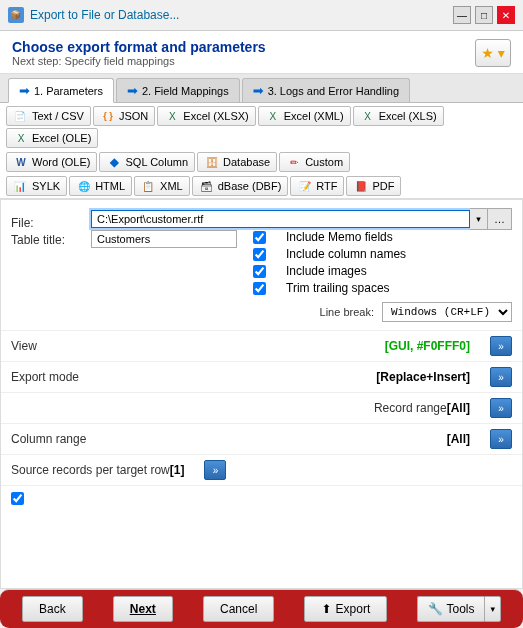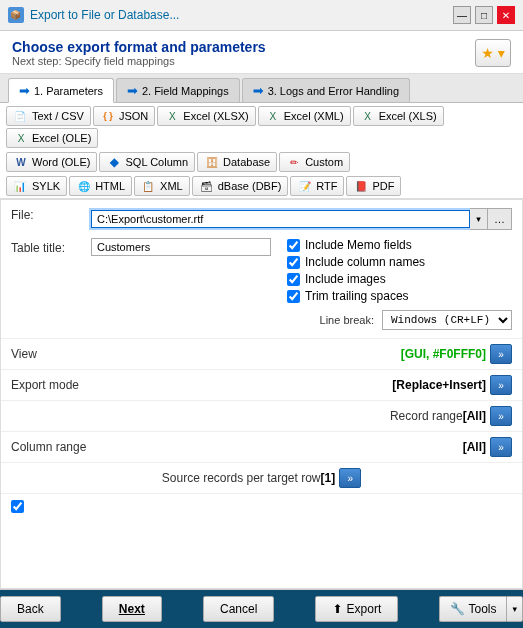--- a/index.html
+++ b/index.html
@@ -106,22 +106,22 @@
       font-size: 11px;
       border-radius: 2px;
     }
     .toolbar-btn-icon {
       width: 16px; height: 14px;
       display: flex; align-items: center; justify-content: center;
       font-size: 10px;
     }
     .form-row {
       display: flex;
-      align-items: flex-start;
-      margin-bottom: 8px;
+      align-items: flex-end;
+      margin-bottom: 0;
     }
     .form-label {
       width: 80px;
       font-size: 12px;
       color: #333;
       font-weight: 500;
     }
     .file-input-group {
       display: flex;
       flex: 1;
@@ -151,26 +151,26 @@
       border-left: none;
       background: #e8e8e8;
       cursor: pointer;
       font-size: 11px;
       display: flex; align-items: center; justify-content: center;
     }
     .table-title-input {
       padding: 2px 5px;
       border: 1px solid #aaa;
       font-size: 11px;
-      width: 180px;
+      width: 146px;
     }
     .checkbox-row {
       display: flex;
       align-items: center;
-      gap: 5px;
+      gap: 20px;
       margin-bottom: 3px;
       font-size: 12px;
     }
     .checkbox-row input[type=checkbox] {
       width: 13px; height: 13px;
     }
     .linebreak-label {
       font-size: 11px;
       color: #333;
       margin-right: 8px;
@@ -190,44 +190,45 @@
       border-bottom: 1px solid #eee;
     }
     .param-row:last-child { border-bottom: none; }
     .param-label {
       font-size: 12px;
       color: #333;
     }
     .param-value-group {
       display: flex;
       align-items: center;
-      gap: 4px;
+      gap: 20px;
     }
     .param-value {
       font-size: 12px;
       font-weight: bold;
       color: #000;
     }
     .param-arrow-btn {
       width: 22px; height: 20px;
       background: linear-gradient(to bottom, #4a90d9, #2a6ab0);
       border: 1px solid #1a5a9a;
       color: white;
       cursor: pointer;
       display: flex; align-items: center; justify-content: center;
       font-size: 10px;
       border-radius: 2px;
     }
     .footer-buttons {
-      padding: 6px 0;
-      background: #0c4a6e;
+      padding: 6px 22px;
+      background: #b91c1c;
       border-top: 1px solid #ccc;
       display: flex;
       justify-content: space-between;
       align-items: center;
+      border-radius: 9px;
     }
     .footer-btn {
       padding: 5px 16px;
       border: 1px solid #aaa;
       background: linear-gradient(to bottom, #f8f8f8, #e0e0e0);
       cursor: pointer;
       font-size: 12px;
       border-radius: 2px;
       min-width: 60px;
     }
@@ -461,21 +462,21 @@
       </div>
 
       <div class="param-row" style="padding: 5px 10px; border-bottom: 1px solid #eee; display:flex; align-items:center; justify-content:space-between;">
         <span class="param-label">Column range</span>
         <div class="param-value-group">
           <span class="param-value">[All]</span>
           <button class="param-arrow-btn">»</button>
         </div>
       </div>
 
-      <div class="param-row" style="padding: 5px 10px; display:flex; align-items:center; justify-content:center;">
+      <div class="param-row" style="padding: 5px 10px; display:flex; align-items:center; justify-content:flex-start;">
         <span class="param-label">Source records per target row</span>
         <div class="param-value-group">
           <span class="param-value">[1]</span>
           <button class="param-arrow-btn">»</button>
         </div>
       </div>
     </div>
 
     <div style="padding: 6px 10px; border-top: 1px solid #eee; background:white;">
       <div class="checkbox-row">

